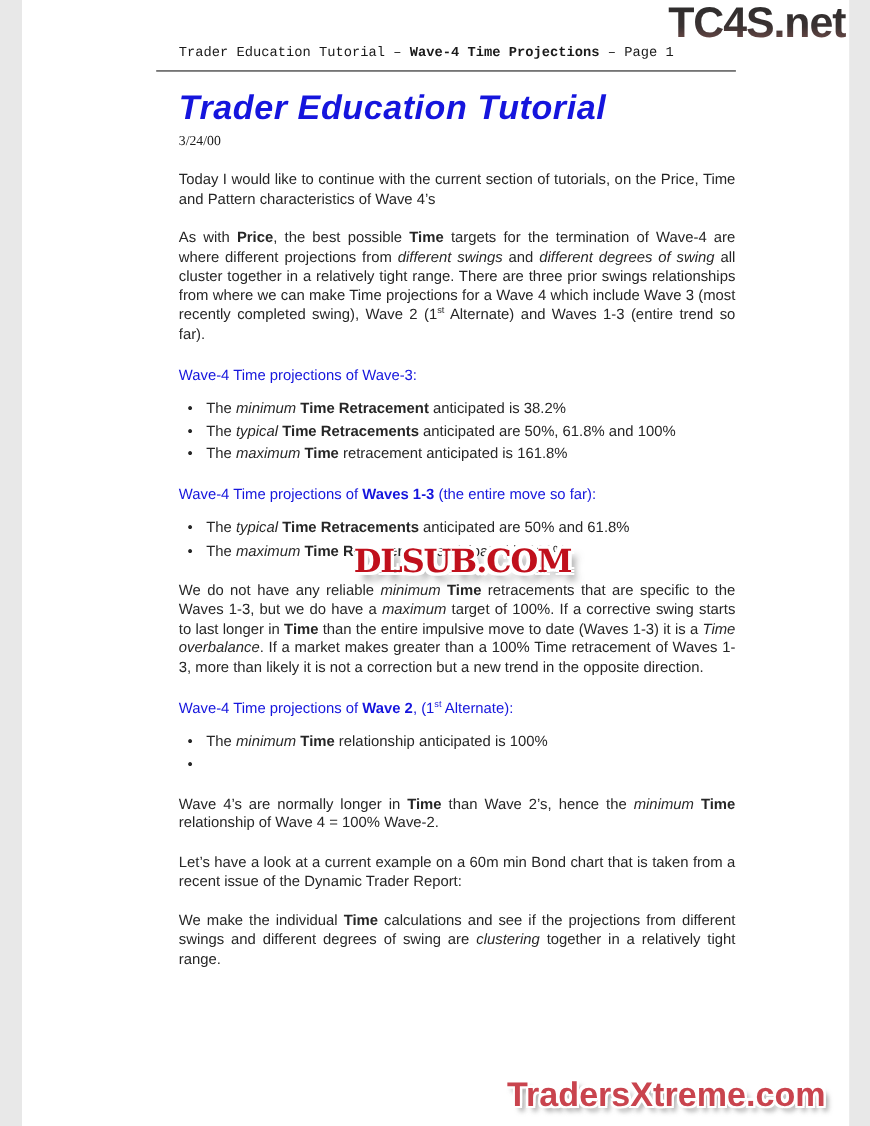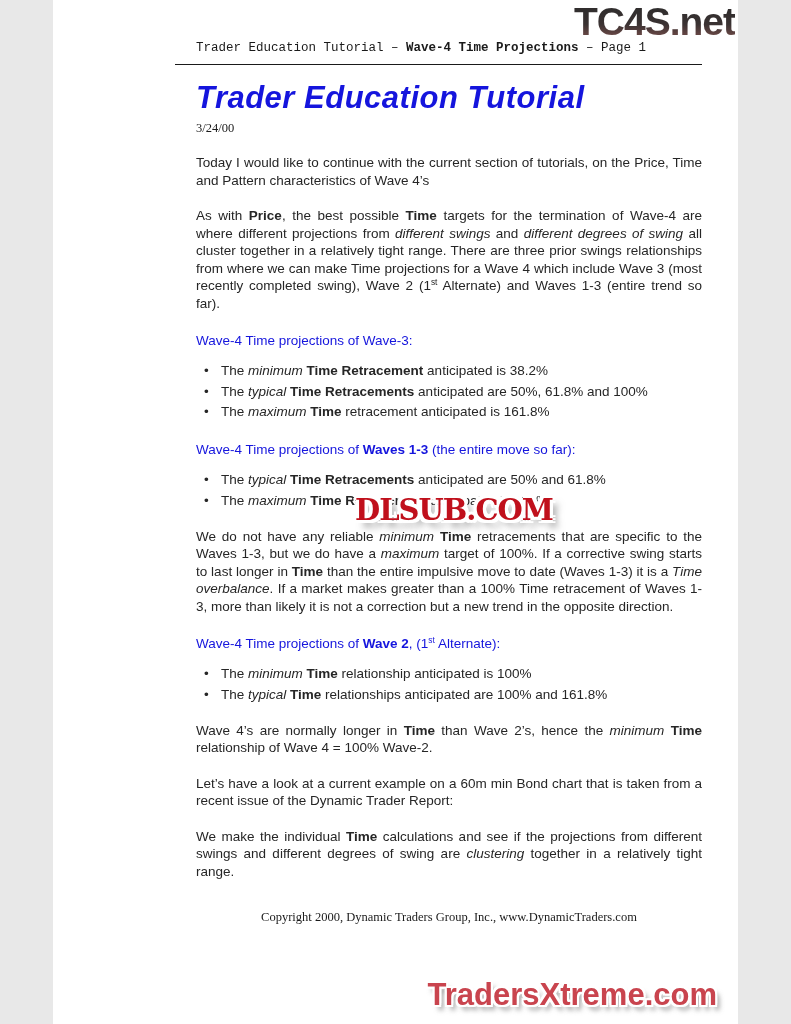--- a/index.html
+++ b/index.html
@@ -1,18 +1,18 @@
 <!DOCTYPE html>
 <html><head>
 <meta charset="utf-8">
 <style>
   html,body{margin:0;padding:0;background:#e8e8e8;}
   .page{
     position:relative;
-    width:685px;height:1024px;
+    width:752px;height:1024px;
     background:#ffffff;
     font-family:"Liberation Sans", sans-serif;
     color:#262626;
     overflow:hidden;
     margin:0 auto;
   }
   .content{
     position:absolute;
     left:143px;top:0;
     width:506px;
@@ -190,31 +190,29 @@
     <p class="para"><span>We do not have any reliable </span><span style="font-style: italic;">minimum</span><span> </span><span style="font-weight: bold;">Time</span><span> retracements that are specific to the Waves 1-3, but we do have a </span><span style="font-style: italic;">maximum</span><span> target of 100%. If a corrective swing starts to last longer in </span><span style="font-weight: bold;">Time</span><span> than the entire impulsive move to date (Waves 1-3) it is a </span><span style="font-style: italic;">Time overbalance</span><span>. If a market makes greater than a 100% Time retracement of Waves 1-3, more than likely it is not a correction but a new trend in the opposite direction.</span></p>
 
     <h3 class="sub-heading"><span>Wave-4 Time projections of </span><span style="font-weight: bold;">Wave 2</span><span>, (1</span><sup>st</sup><span> Alternate):</span></h3>
     <div class="blist">
       <div class="li">
           <span class="dot">•</span>
           <span><span>The </span><span style="font-style: italic;">minimum</span><span> </span><span style="font-weight: bold;">Time</span><span> relationship anticipated is 100%</span></span>
         </div>
       <div class="li">
           <span class="dot">•</span>
-          <span><span>The </span><span style="font-style: italic;">typical</span><span> </span><span style="font-weight: bold;">Time</span><span> relationships anticipated are 100% and 161.8%</span></span>
         </div>
     </div>
 
     <p class="para"><span>Wave 4’s are normally longer in </span><span style="font-weight: bold;">Time</span><span> than Wave 2’s, hence the </span><span style="font-style: italic;">minimum</span><span> </span><span style="font-weight: bold;">Time</span><span> relationship of Wave 4 = 100% Wave-2.</span></p>
 
     <p class="para"><span>Let’s have a look at a current example on a 60m min Bond chart that is taken from a recent issue of the Dynamic Trader Report:</span></p>
 
     <p class="para"><span>We make the individual </span><span style="font-weight: bold;">Time</span><span> calculations and see if the projections from different swings and different degrees of swing are </span><span style="font-style: italic;">clustering</span><span> together in a relatively tight range.</span></p>
 
-    <div class="doc-footer">Copyright 2000, Dynamic Traders Group, Inc., www.DynamicTraders.com</div>
 
   </div>
 
   <div class="watermark">DLSUB.COM</div>
 
   <div class="txtreme-logo">TradersXtreme.com</div>
 
 </div>
 
 </body></html>

